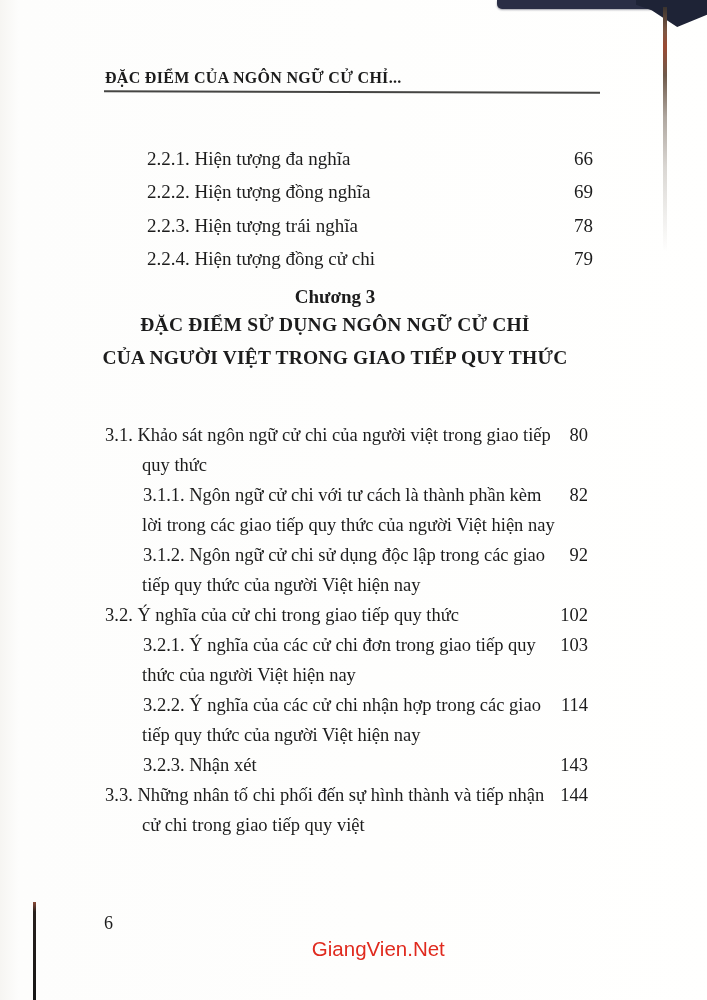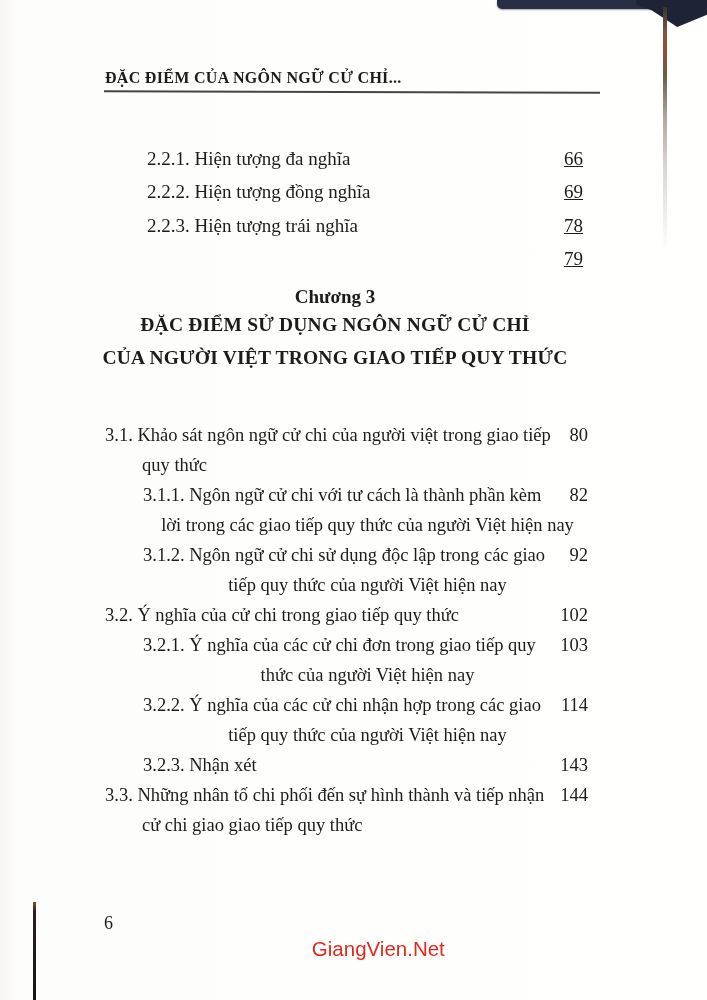--- a/index.html
+++ b/index.html
@@ -38,33 +38,33 @@
     font-size:16px; font-weight:bold; letter-spacing:.3px; white-space:nowrap;
   }
   .header-rule {
     position:absolute; left:104px; top:91px; width:496px; height:2px;
     background:#454543; transform:rotate(.15deg);
   }
   
   .toc2 { position:absolute; left:105px; top:142px; width:488px; }
   .toc2 .row { position:relative; height:33.4px; line-height:33.4px; font-size:19px; }
   .toc2 .row .lbl { margin-left:42px; white-space:nowrap; }
-  .toc2 .row .num { position:absolute; right:10px; top:0;text-decoration:underline; }
+  .toc2 .row .num { position:absolute; right:0; top:0; }
   
   .chapter { position:absolute; left:102px; top:286px; width:466px; text-align:center; }
   .chapter .kicker { font-size:19px; font-weight:bold; line-height:22px; }
   .chapter .tline { font-size:19.5px; font-weight:bold; line-height:33px; letter-spacing:.2px; white-space:nowrap; }
   
   .toc3 { position:absolute; left:105px; top:404px; width:488px; font-size:18.5px;margin-top:16px; }
   .toc3 .entry { position:relative; line-height:30px; }
   .toc3 .l1, .toc3 .l2 { white-space:nowrap; }
   .toc3 .entry.top  .l1 { padding-left:0; }
   .toc3 .entry.top  .l2 { padding-left:37px; }
   .toc3 .entry.sub  .l1 { padding-left:38px; }
-  .toc3 .entry.sub  .l2 { padding-left:37px;text-align:center; }
+  .toc3 .entry.sub  .l2 { padding-left:37px; }
   .toc3 .num { position:absolute; right:5px; top:0; line-height:30px; }
   
   .folio { position:absolute; left:104px; top:913px; font-size:18px; }
   .watermark {
     position:absolute; left:50%; top:937px; transform:translateX(-49%);
     font-family:"Liberation Sans", sans-serif; font-size:20.5px; color:#e02a1e; white-space:nowrap;
   }
 </style>
 </head>
 <body>
@@ -87,20 +87,21 @@
       </div>
       <div class="row">
         <span class="lbl">2.2.2. Hiện tượng đồng nghĩa</span>
         <span class="num">69</span>
       </div>
       <div class="row">
         <span class="lbl">2.2.3. Hiện tượng trái nghĩa</span>
         <span class="num">78</span>
       </div>
       <div class="row">
+        <span class="lbl">2.2.4. Hiện tượng đồng cử chi</span>
         <span class="num">79</span>
       </div>
     </div>
 
   <div class="chapter">
     <div class="kicker">Chương 3</div>
     <div class="tline">ĐẶC ĐIỂM SỬ DỤNG NGÔN NGỮ CỬ CHỈ</div>
     <div class="tline">CỦA NGƯỜI VIỆT TRONG GIAO TIẾP QUY THỨC</div>
   </div>
 
@@ -136,21 +137,21 @@
         <div class="l2">tiếp quy thức của người Việt hiện nay</div>
         <span class="num">114</span>
       </div>
       <div class="entry sub">
         <div class="l1">3.2.3. Nhận xét</div>
 
         <span class="num">143</span>
       </div>
       <div class="entry top">
         <div class="l1">3.3. Những nhân tố chi phối đến sự hình thành và tiếp nhận</div>
-        <div class="l2">cử chi giao giao tiếp quy thức</div>
+        <div class="l2">cử chi trong giao tiếp quy việt</div>
         <span class="num">144</span>
       </div>
     </div>
 
   <div class="folio">6</div>
   <div class="watermark">GiangVien.Net</div>
 
 </div>
 
 </body></html>

